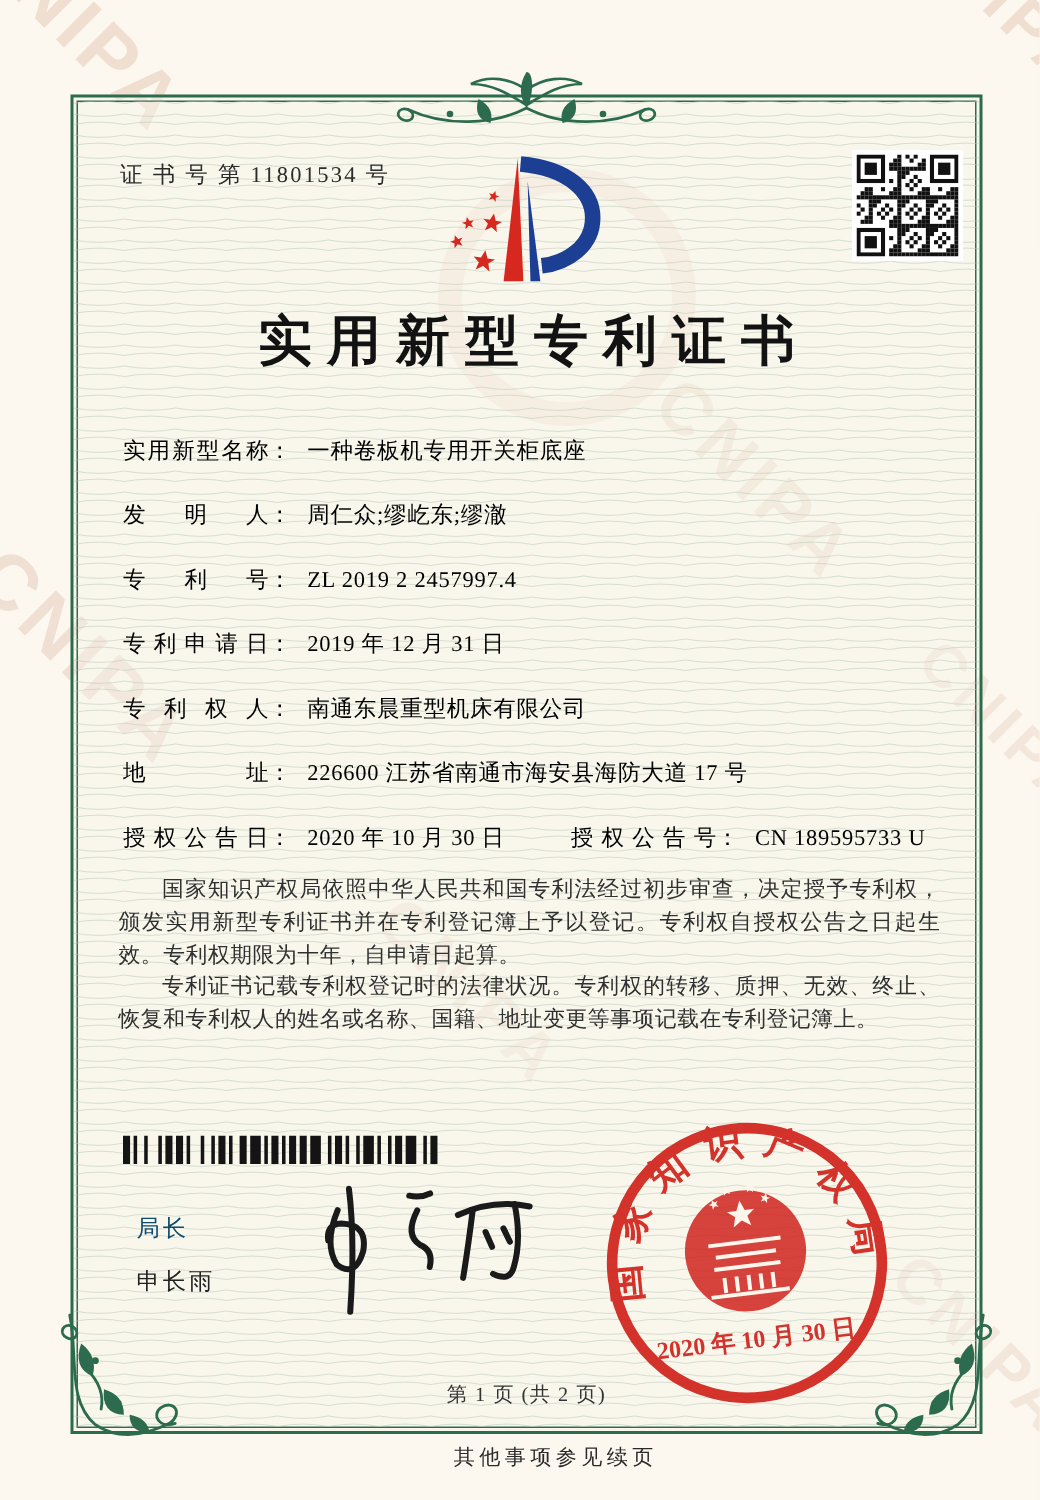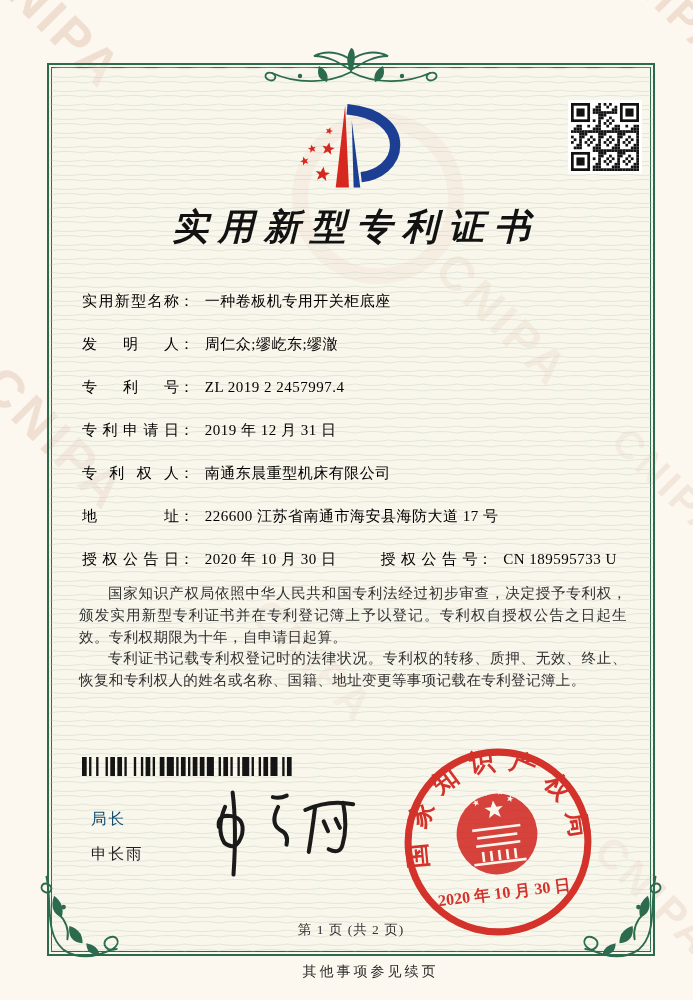--- a/index.html
+++ b/index.html
@@ -35,21 +35,21 @@
   
   .cert-no{
     position:absolute;left:31px;top:42px;font-size:15px;color:#2b2b2b;
     letter-spacing:1.5px;
   }
   .logo{position:absolute;left:50%;top:33px;transform:translateX(-53%);}
   .qr{position:absolute;left:519px;top:35px;width:74px;height:74px;background:#fff;
       padding:3px;box-sizing:border-box;}
   .title{
     position:absolute;left:0;right:0;top:138px;text-align:center;
-    font-size:36px;font-weight:bold;color:#121212;letter-spacing:10px;padding-left:10px;font-style:italic;
+    font-size:36px;font-weight:bold;color:#121212;letter-spacing:10px;padding-left:10px;
   }
   
   .fields{position:absolute;left:33px;top:226px;right:20px;font-size:15px;color:#000000;}
   .frow{height:43px;line-height:20px;white-space:nowrap;}
   .flabel{
     display:inline-block;width:97px;text-align:justify;text-align-last:justify;
     vertical-align:top;
   }
   .fcolon{display:inline-block;vertical-align:top;}
   .fvalue{display:inline-block;margin-left:7px;vertical-align:top;letter-spacing:0.5px;}
@@ -267,20 +267,21 @@
       <path d="M18,26 q12,9 8,23 q-14,-6 -8,-23Z"></path>
       <path d="M34,58 q14,4 14,18 q-16,-1 -14,-18Z"></path>
       <path d="M52,76 q12,2 14,12 q-14,1 -14,-12Z"></path>
       <circle cx="28" cy="38" r="2.4"></circle>
         <circle cx="44" cy="68" r="2.4"></circle>
     </g>
   </svg>
 
   <div class="content">
 
+    <div class="cert-no">证 书 号 第 11801534 号</div>
 
     <svg class="logo" width="132" height="98" viewBox="0 0 140 100">
       <defs>
         <path id="st" d="M0,-10L2.939,-3.09L9.511,-3.09L4.245,1.18L6.18,8.09L0,4L-6.18,8.09L-4.245,1.18L-9.511,-3.09L-2.939,-3.09Z"></path>
       </defs>
       <path d="M70,10 C104,13 121,30 121,48 C121,68 103,80 85,82" stroke="#1c3f94" stroke-width="11" fill="none"></path>
       <polygon points="68,6 58,93 72,93" fill="#d6281e"></polygon>
       <polygon points="75,22 77,93 84,93" fill="#1c3f94"></polygon>
       <g fill="#d6281e">
         <use href="#st" transform="translate(51,33) scale(0.40) rotate(18)"></use>

